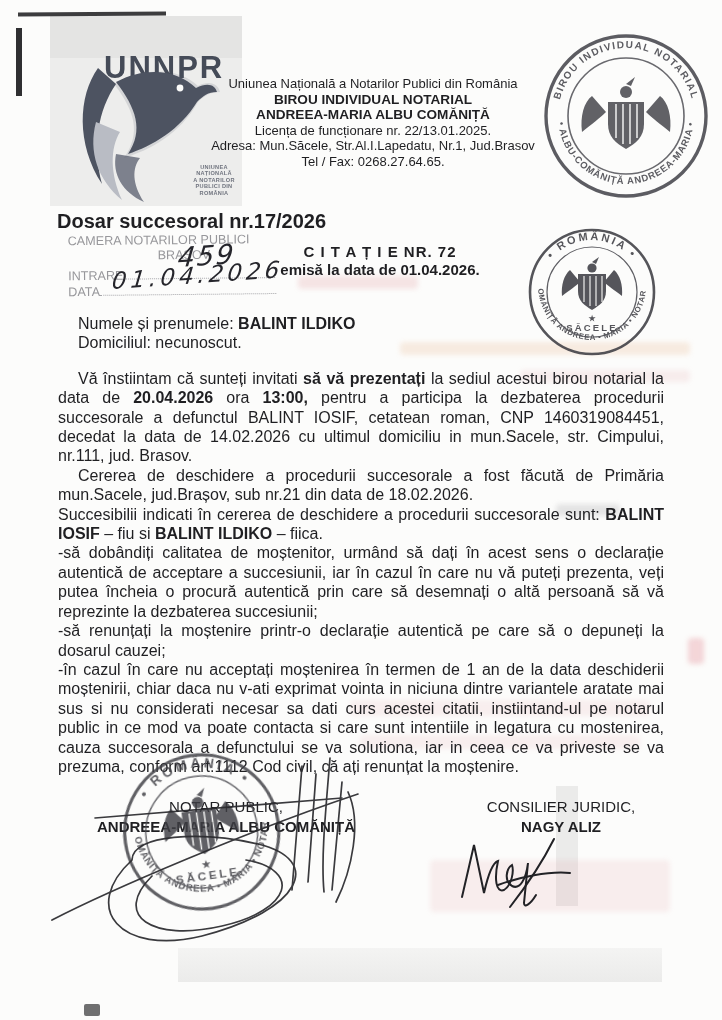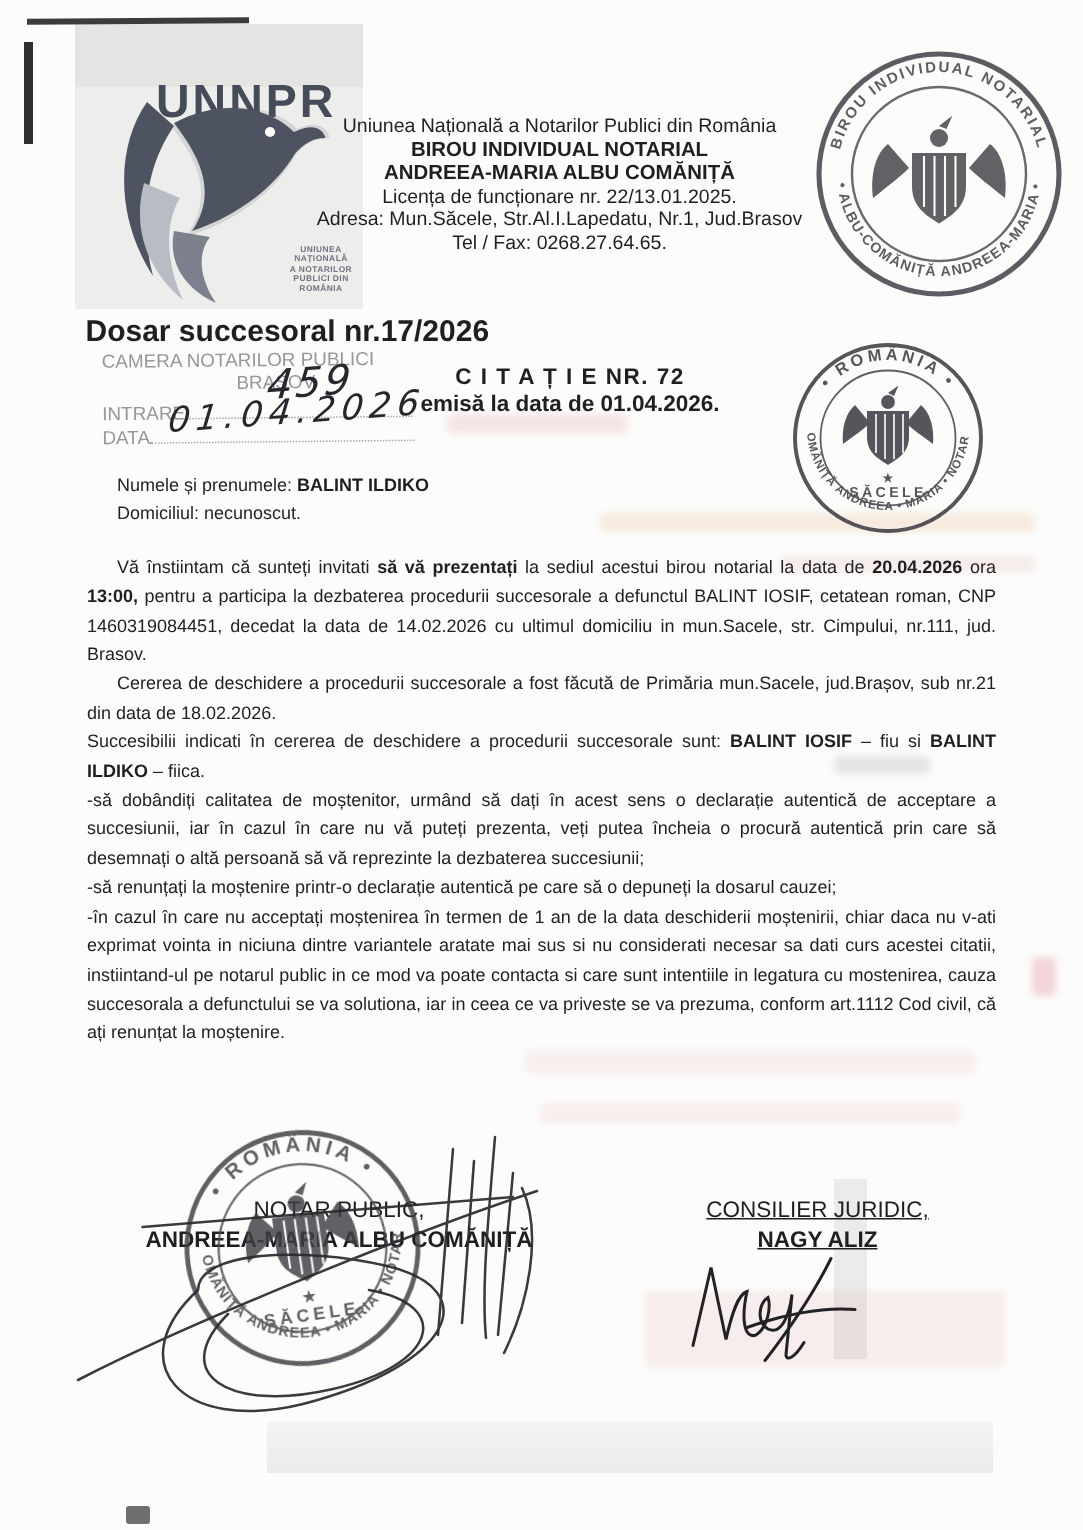--- a/index.html
+++ b/index.html
@@ -21,29 +21,29 @@
   #registry{left:68px;top:233px;width:232px;color:#97979b;font-size:12.6px;line-height:15px;transform:rotate(-0.6deg);}
   #registry .center{text-align:center;}
   .leader{display:inline-block;border-bottom:1.5px dotted #a6a6aa;height:11px;vertical-align:baseline;}
   .handwrite{position:absolute;color:#26262c;font-style:italic;letter-spacing:2px;
     font-family:"DejaVu Sans",sans-serif;transform:rotate(-4deg) skewX(-10deg);}
   
   #title-block{left:160px;top:243px;width:440px;text-align:center;}
   #title-main{font-size:15px;font-weight:bold;letter-spacing:1px;}
   #title-sub{font-size:15px;font-weight:bold;margin-top:1px;}
   
-  #body-text{left:58px;top:314px;width:606px;font-size:12px;line-height:19.4px;}
+  #body-text{left:58px;top:314px;width:606px;font-size:16px;line-height:19.4px;}
   #body-text p{margin:0;text-align:justify;}
   .indent{text-indent:20px;}
   #recipient{padding-left:20px;}
   #para-invitation{margin-top:16px !important;}
   
   .sig-block{text-align:center;font-size:15px;line-height:20px;}
   #sig-left{left:66px;top:797px;width:320px;}
-  #sig-right{left:415px;top:797px;width:260px;text-decoration:underline;}
+  #sig-right{left:431px;top:797px;width:260px;}
   .sig-name{font-weight:bold;}
   
   .stampwrap{position:absolute;opacity:.88;}
   svg text{font-family:"Liberation Sans",sans-serif;}
 </style>
 </head>
 <body>
 
 <div id="page">
 

